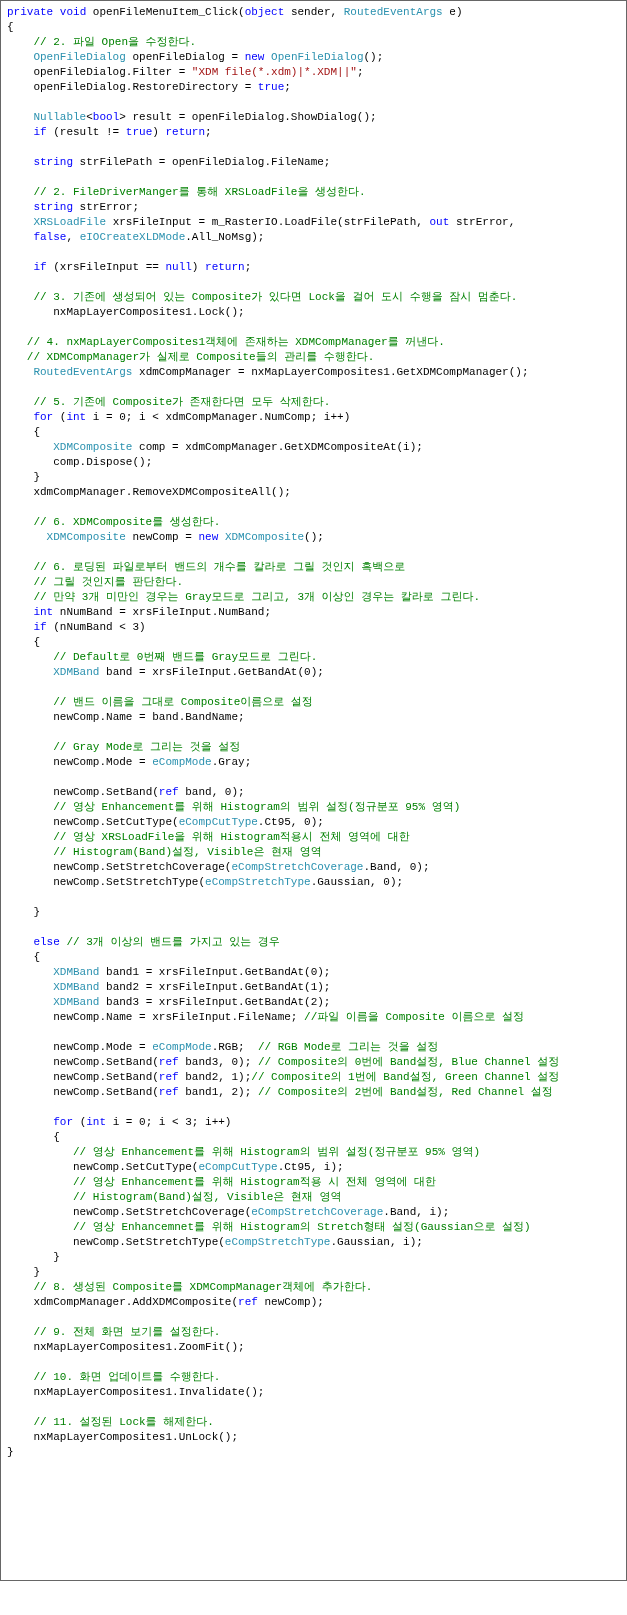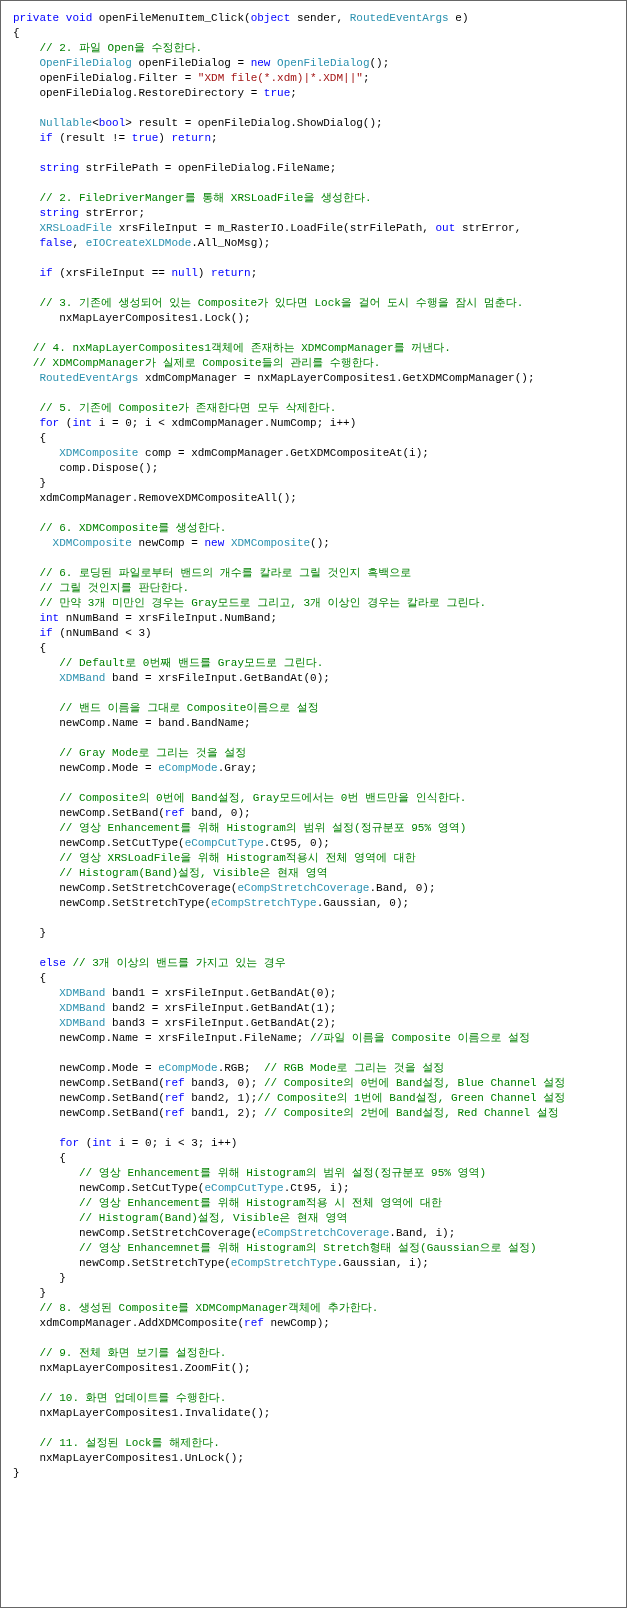--- a/index.html
+++ b/index.html
@@ -7,21 +7,21 @@
     background:#fff;
     width:627px;
     font-family:Consolas,"Courier New",monospace;
     font-size:11px;
     line-height:15px;
     color:#000;
     border:1px solid #666;
     box-sizing:border-box;
     padding:4px 6px 120px 6px;
   }
-  pre{margin:6px;white-space:pre-wrap;word-wrap:break-word;font-family:inherit}
+  pre{margin:0;white-space:pre-wrap;word-wrap:break-word;font-family:inherit}
   .kw{color:#0000ff}
   .typ{color:#2b91af}
   .str{color:#a31515}
   .cmt{color:#008000}
 </style>
 </head>
 <body>
 
 <pre id="code"><span class="kw">private</span> <span class="kw">void</span> openFileMenuItem_Click(<span class="kw">object</span> sender, <span class="typ">RoutedEventArgs</span> e)
 {
@@ -68,21 +68,20 @@
     {
        <span class="cmt">// Default로 0번째 밴드를 Gray모드로 그린다.</span>
        <span class="typ">XDMBand</span> band = xrsFileInput.GetBandAt(0);
 
        <span class="cmt">// 밴드 이름을 그대로 Composite이름으로 설정</span>
        newComp.Name = band.BandName;
 
        <span class="cmt">// Gray Mode로 그리는 것을 설정</span>
        newComp.Mode = <span class="typ">eCompMode</span>.Gray;
 
-       <span class="cmt">// Composite의 0번에 Band설정, Gray모드에서는 0번 밴드만을 인식한다.</span>
        newComp.SetBand(<span class="kw">ref</span> band, 0);
        <span class="cmt">// 영상 Enhancement를 위해 Histogram의 범위 설정(정규분포 95% 영역)</span>
        newComp.SetCutType(<span class="typ">eCompCutType</span>.Ct95, 0);
        <span class="cmt">// 영상 XRSLoadFile을 위해 Histogram적용시 전체 영역에 대한</span>
        <span class="cmt">// Histogram(Band)설정, Visible은 현재 영역</span>
        newComp.SetStretchCoverage(<span class="typ">eCompStretchCoverage</span>.Band, 0);
        newComp.SetStretchType(<span class="typ">eCompStretchType</span>.Gaussian, 0);
 
     }
 

